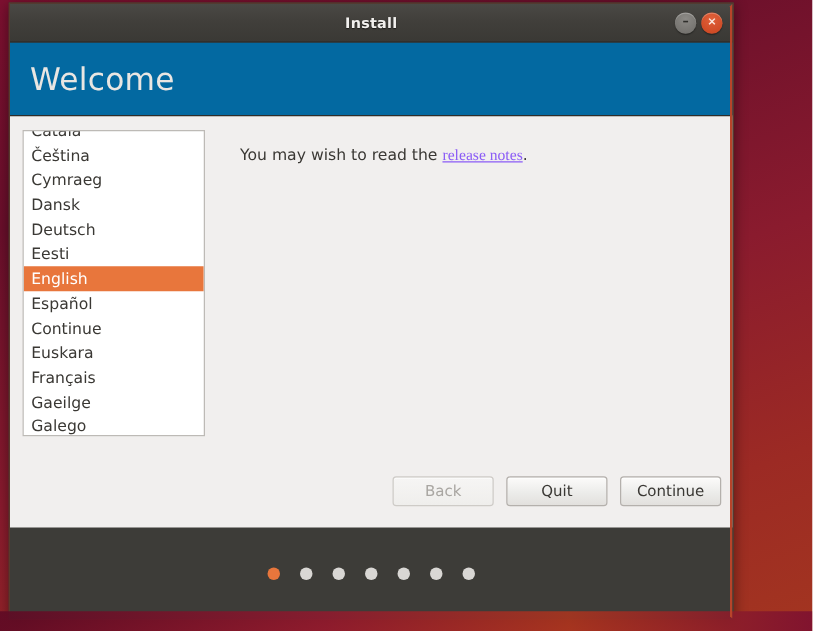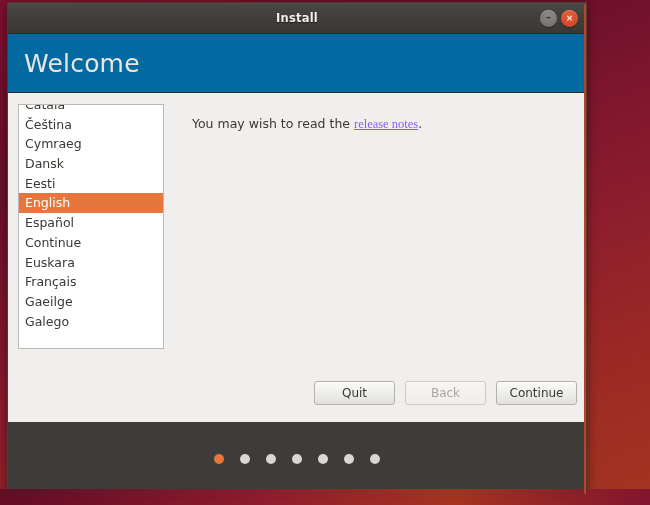--- a/index.html
+++ b/index.html
@@ -254,40 +254,41 @@
     </div>
 
     <div id="content">
 
       <div id="langlist">
         <div class="inner" id="langlist-inner">
             <div class="langrow">Català</div>
             <div class="langrow">Čeština</div>
             <div class="langrow">Cymraeg</div>
             <div class="langrow">Dansk</div>
+            <div class="langrow">Deutsch</div>
             <div class="langrow">Eesti</div>
             <div class="langrow selected">English</div>
             <div class="langrow">Español</div>
             <div class="langrow">Continue</div>
             <div class="langrow">Euskara</div>
             <div class="langrow">Français</div>
             <div class="langrow">Gaeilge</div>
             <div class="langrow">Galego</div>
           </div>
       </div>
 
       <div id="rightpane">
         <div class="note">
           <span>You may wish to read the </span><a href="#">release notes</a><span>.</span>
         </div>
       </div>
 
       <div id="buttonrow">
+        <div class="btn disabled">Back</div>
         <div class="btn">Quit</div>
-        <div class="btn disabled">Back</div>
         <div class="btn">Continue</div>
       </div>
 
     </div>
 
     <div id="footer">
       <div id="dots">
           <span class="dot active" style="background: rgb(232, 118, 60);"></span>
           <span class="dot" style="background: rgb(217, 215, 212);"></span>
           <span class="dot" style="background: rgb(217, 215, 212);"></span>

